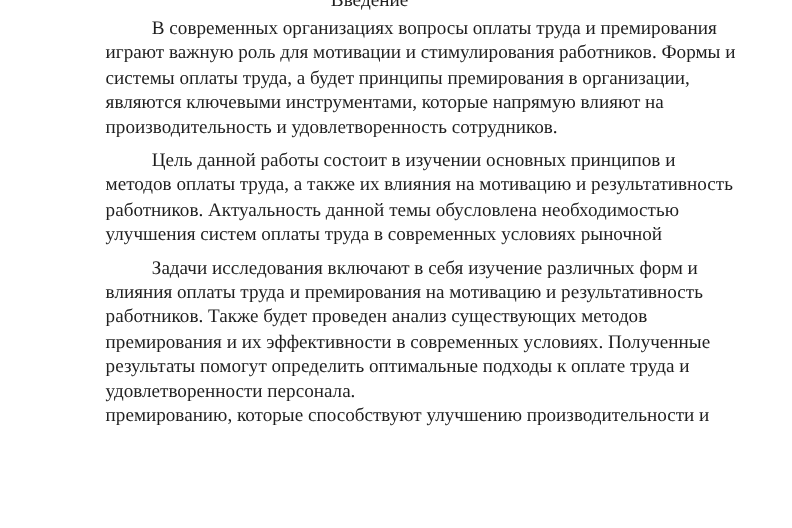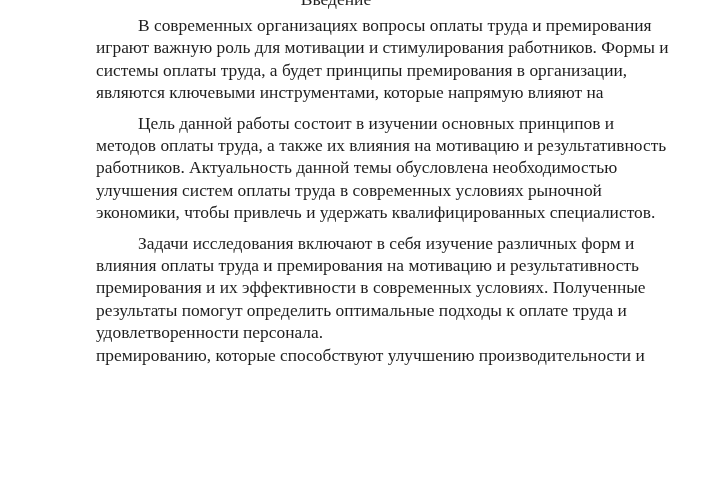--- a/index.html
+++ b/index.html
@@ -64,30 +64,31 @@
 
 <div class="page">
   <div class="title">Введение</div>
 
   <div class="body-text">
     <p class="para">
       <span class="line first">В современных организациях вопросы оплаты труда и премирования</span>
       <span class="line">играют важную роль для мотивации и стимулирования работников. Формы и</span>
       <span class="line">системы оплаты труда, а будет принципы премирования в организации,</span>
       <span class="line">являются ключевыми инструментами, которые напрямую влияют на</span>
+      <span class="line">производительность и удовлетворенность сотрудников.</span>
     </p>
     <p class="para">
       <span class="line first">Цель данной работы состоит в изучении основных принципов и</span>
       <span class="line">методов оплаты труда, а также их влияния на мотивацию и результативность</span>
       <span class="line">работников. Актуальность данной темы обусловлена необходимостью</span>
       <span class="line">улучшения систем оплаты труда в современных условиях рыночной</span>
-      <span class="line">экономики, чтобы привлечь и удержать квалифицированных специалистов.</span>
     </p>
     <p class="para">
       <span class="line first">Задачи исследования включают в себя изучение различных форм и</span>
       <span class="line">влияния оплаты труда и премирования на мотивацию и результативность</span>
+      <span class="line">работников. Также будет проведен анализ существующих методов</span>
       <span class="line">премирования и их эффективности в современных условиях. Полученные</span>
       <span class="line">результаты помогут определить оптимальные подходы к оплате труда и</span>
       <span class="line">удовлетворенности персонала.</span>
       <span class="line">премированию, которые способствуют улучшению производительности и</span>
     </p>
   </div>
 </div>
 
 </body></html>

